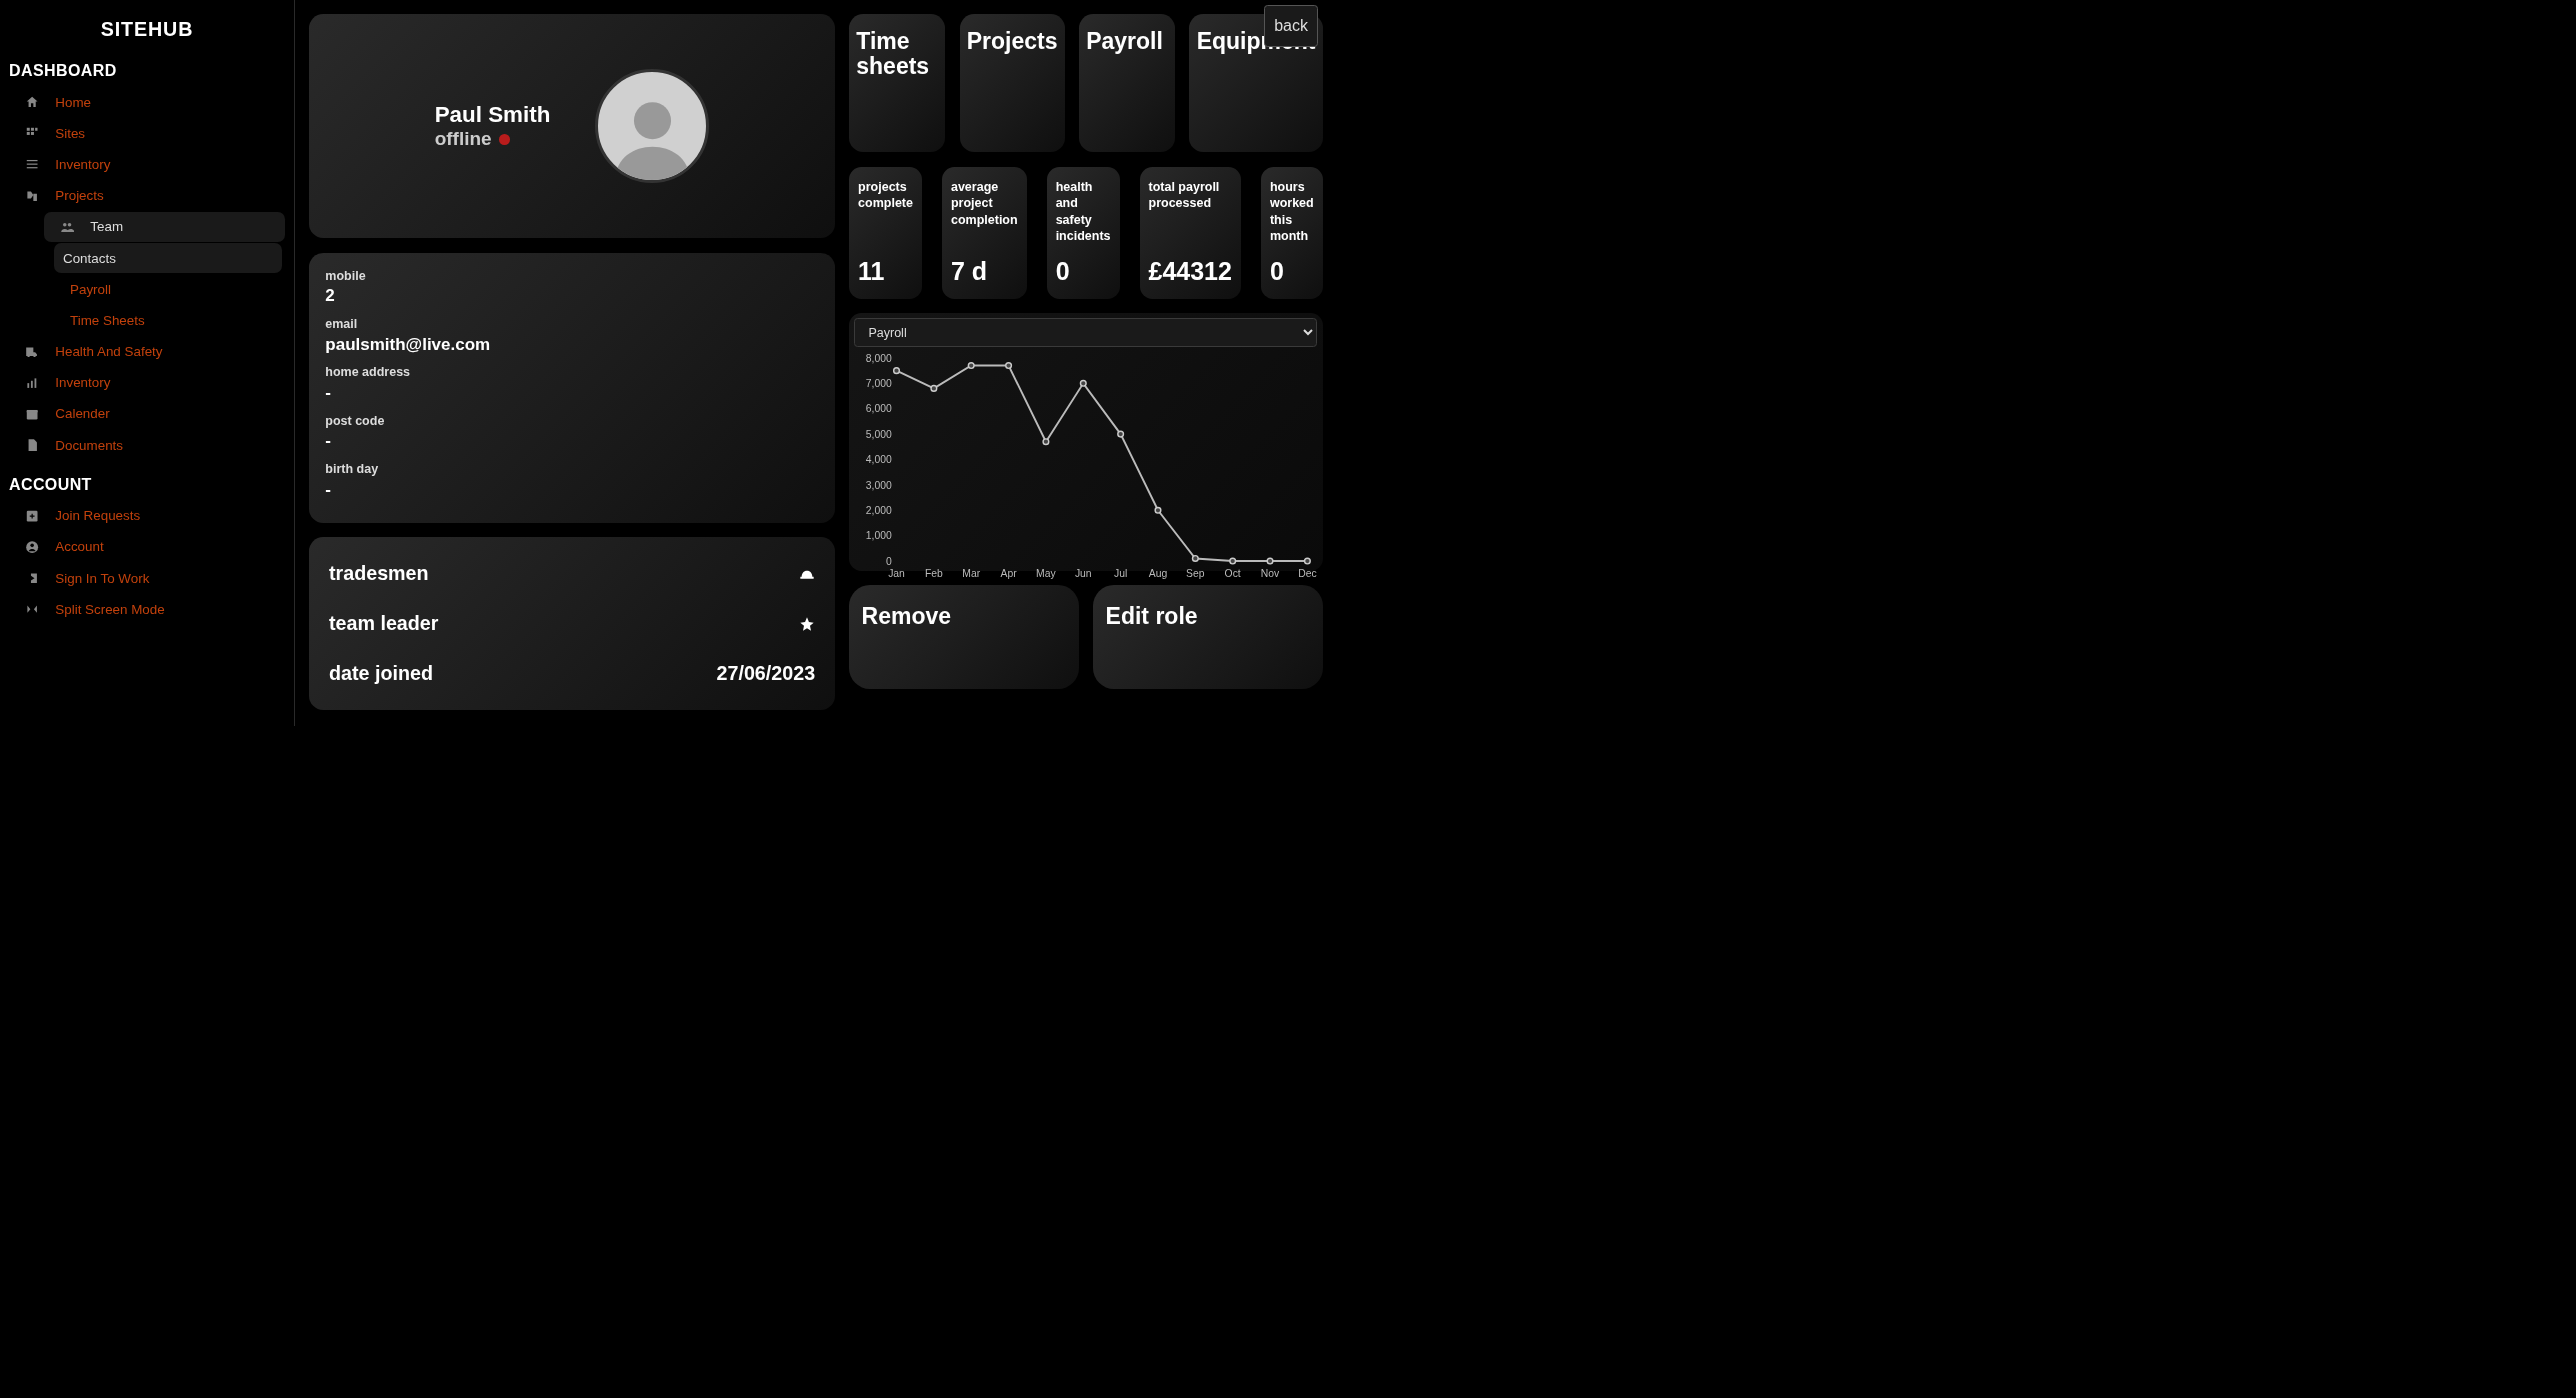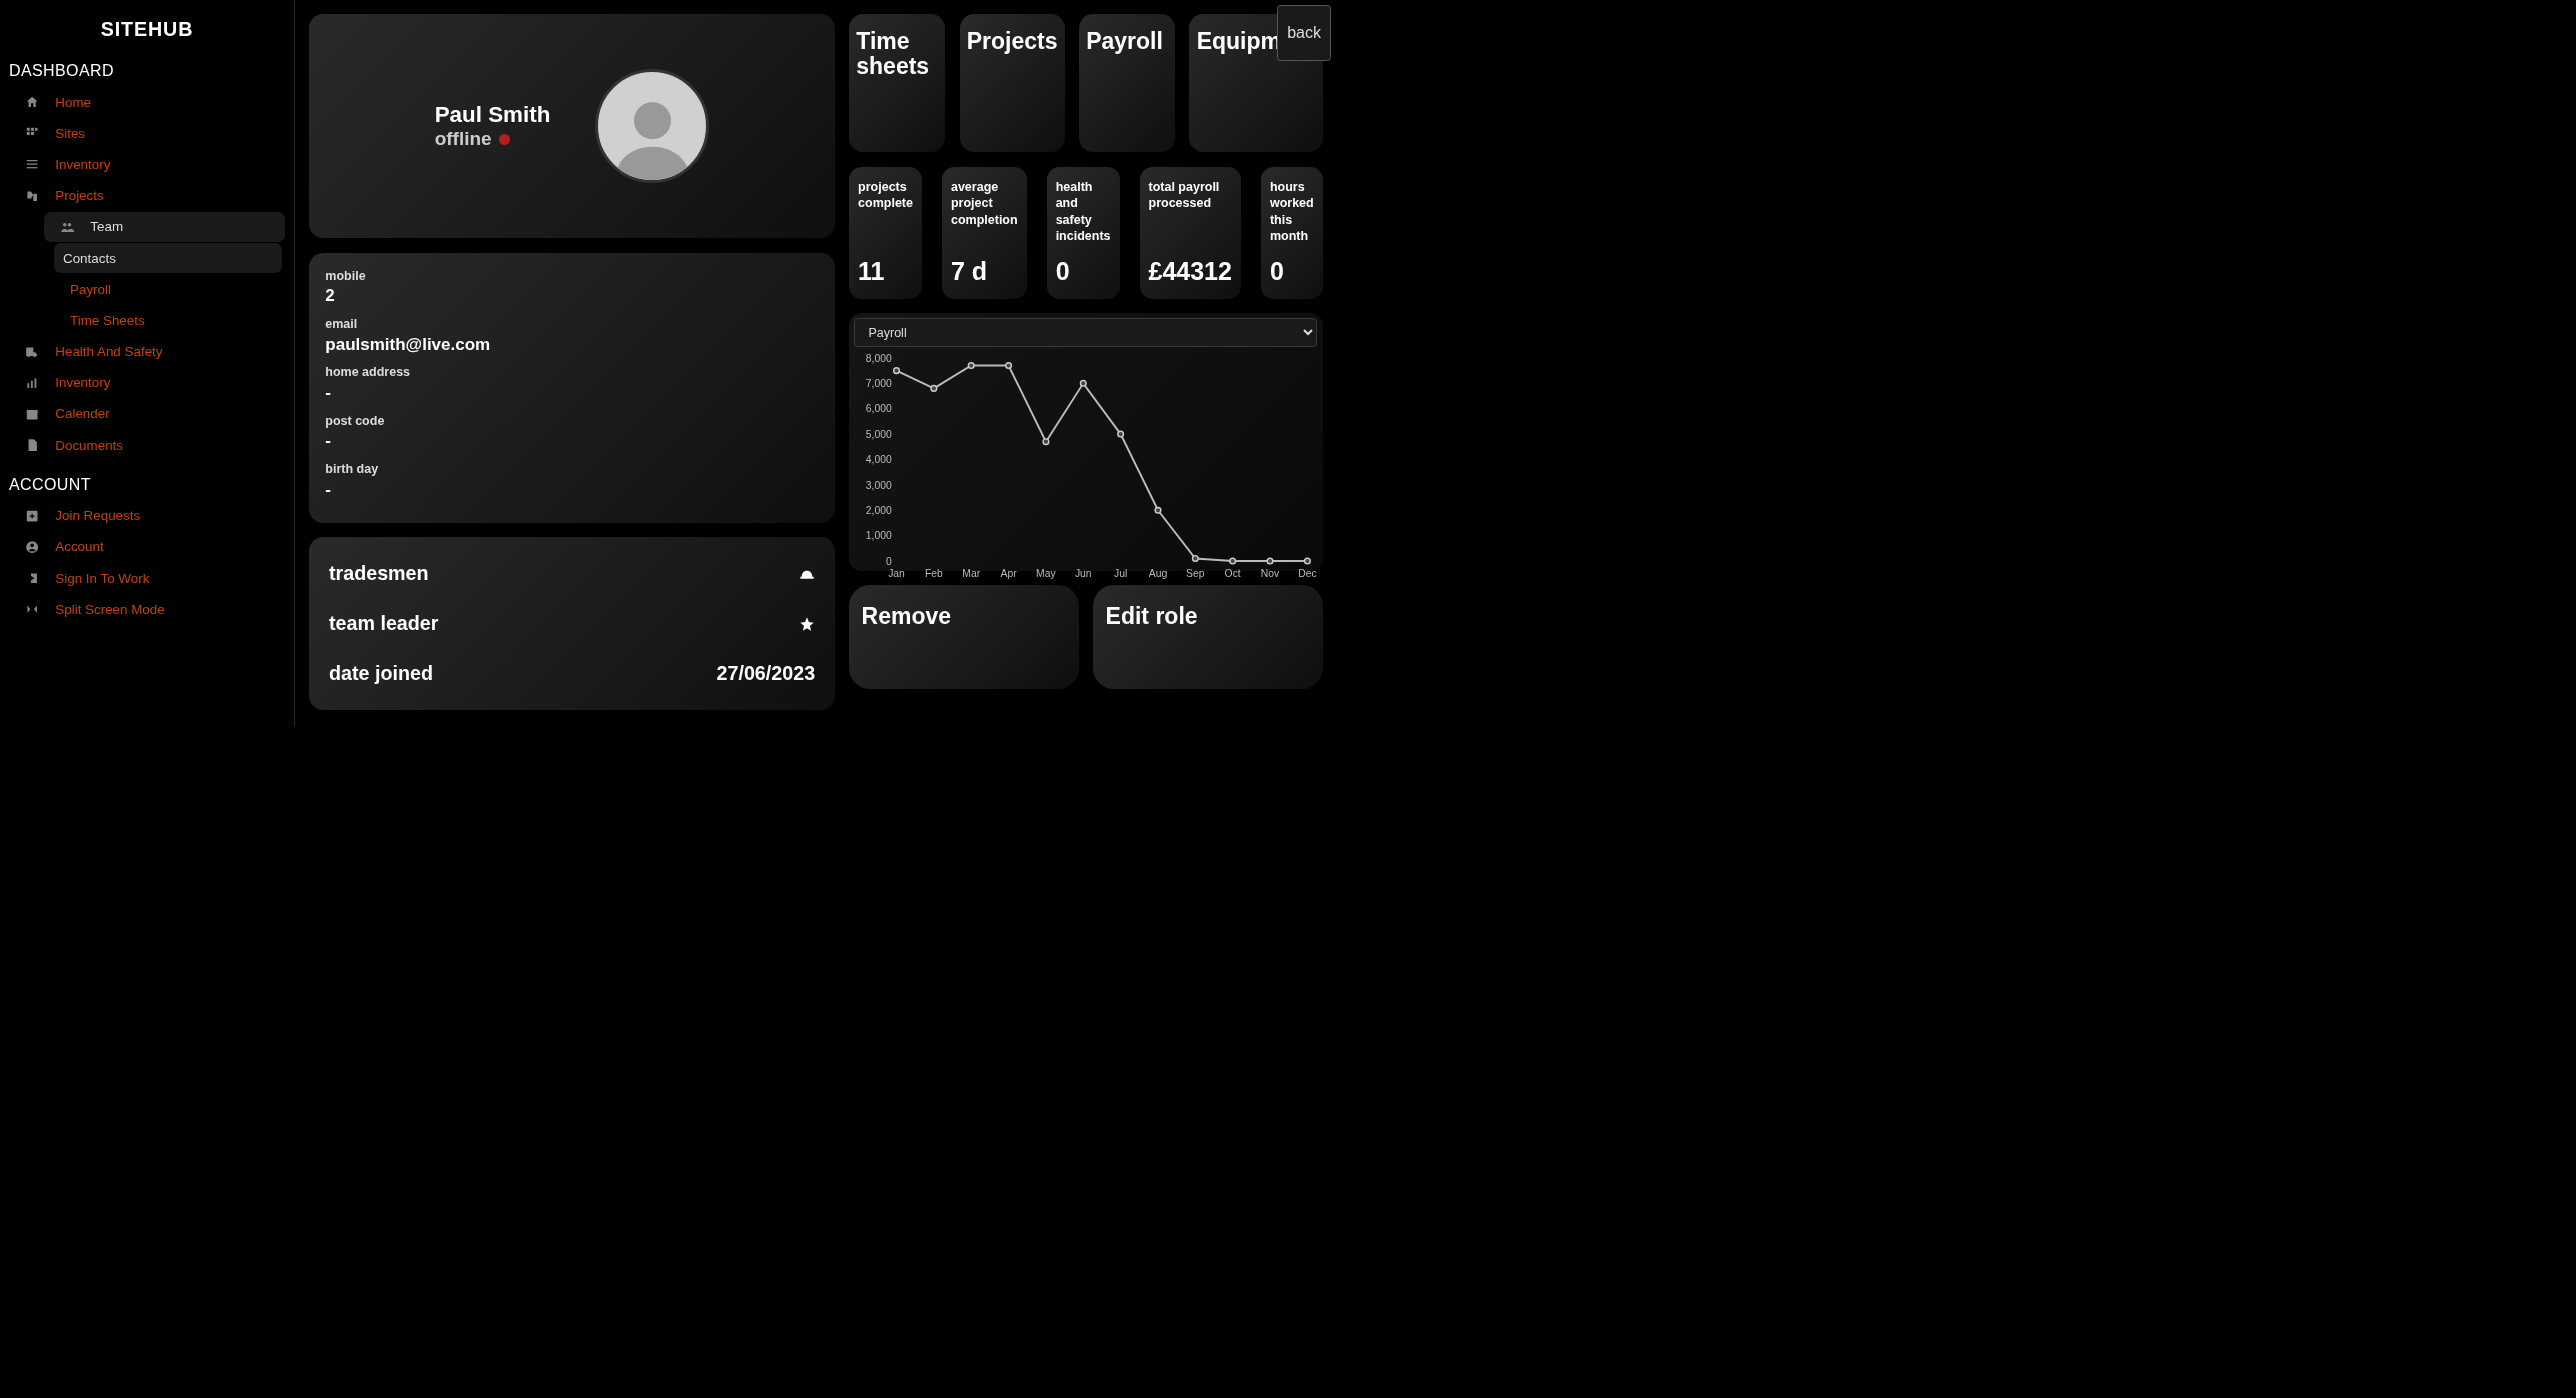--- a/index.html
+++ b/index.html
@@ -28,21 +28,21 @@
 }
 .brand {
   font-size: 19.7px;
   font-weight: 700;
   letter-spacing: 0.9px;
   margin-left: auto;
   margin-right: auto;
 }
 .section-title {
   font-size: 16px;
-  font-weight: 400;
+  font-weight: 700;
   padding: 5.4px 9px;
   letter-spacing: 0.4px;
 }
 .nav-item {
   display: flex;
   align-items: center;
   gap: 16px;
   padding: 7.2px 16px;
   color: #c2410c;
   font-size: 13.4px;
@@ -199,26 +199,26 @@
   border-radius: 21px;
   padding: 18px 12.5px;
   flex: 1;
   height: 104px;
   cursor: pointer;
 }
 .action-label { font-size: 23px; font-weight: 700; }
 .back-btn {
   position: absolute;
   top: 5.4px;
-  right: 6px;
+  right: 19px;
   background: #1a1a1a;
   border: 0.9px solid #555;
   color: #ddd;
   font-size: 16px;
-  padding: 18px 9px;
+  padding: 11px 9px;
   border-radius: 3.6px;
   cursor: pointer;
 }
 .chart-area {
   flex: 1;
   position: relative;
 }
 svg.chart { width: 100%; height: 100%; }
 .tick-label { font-size: 11px; fill: #bbb; }
 .line { fill: none; stroke: #bbb; stroke-width: 2; }

